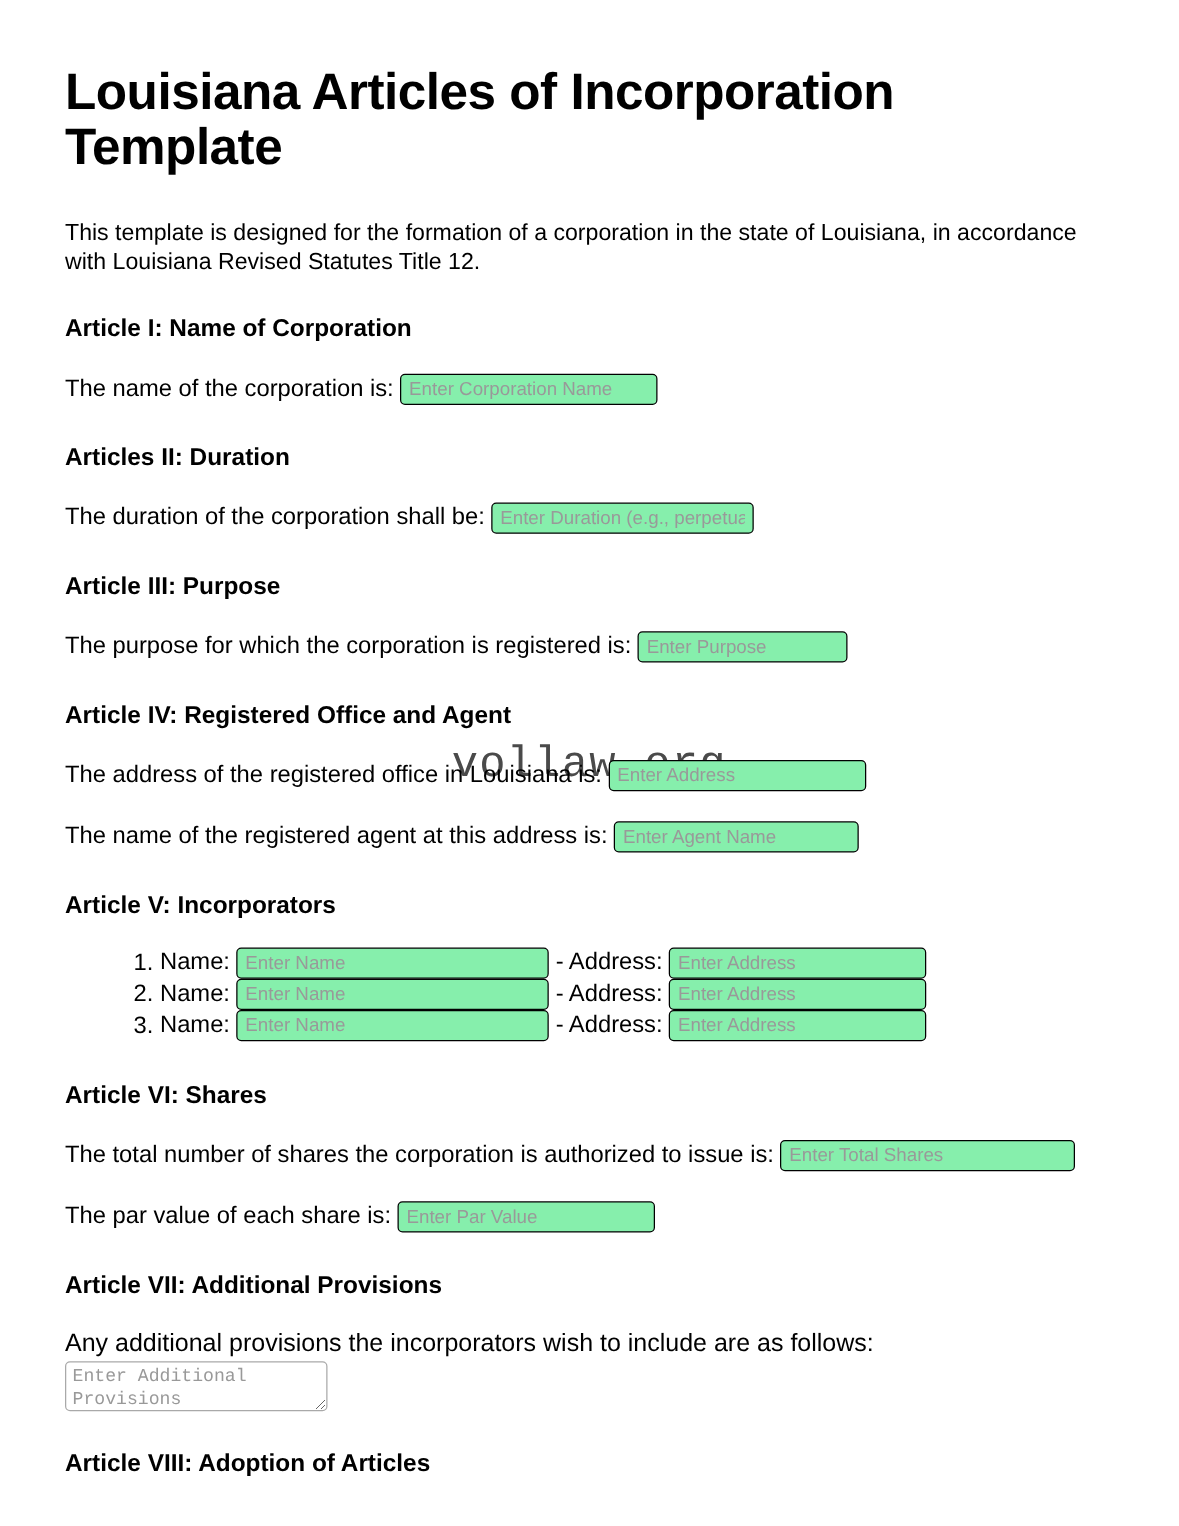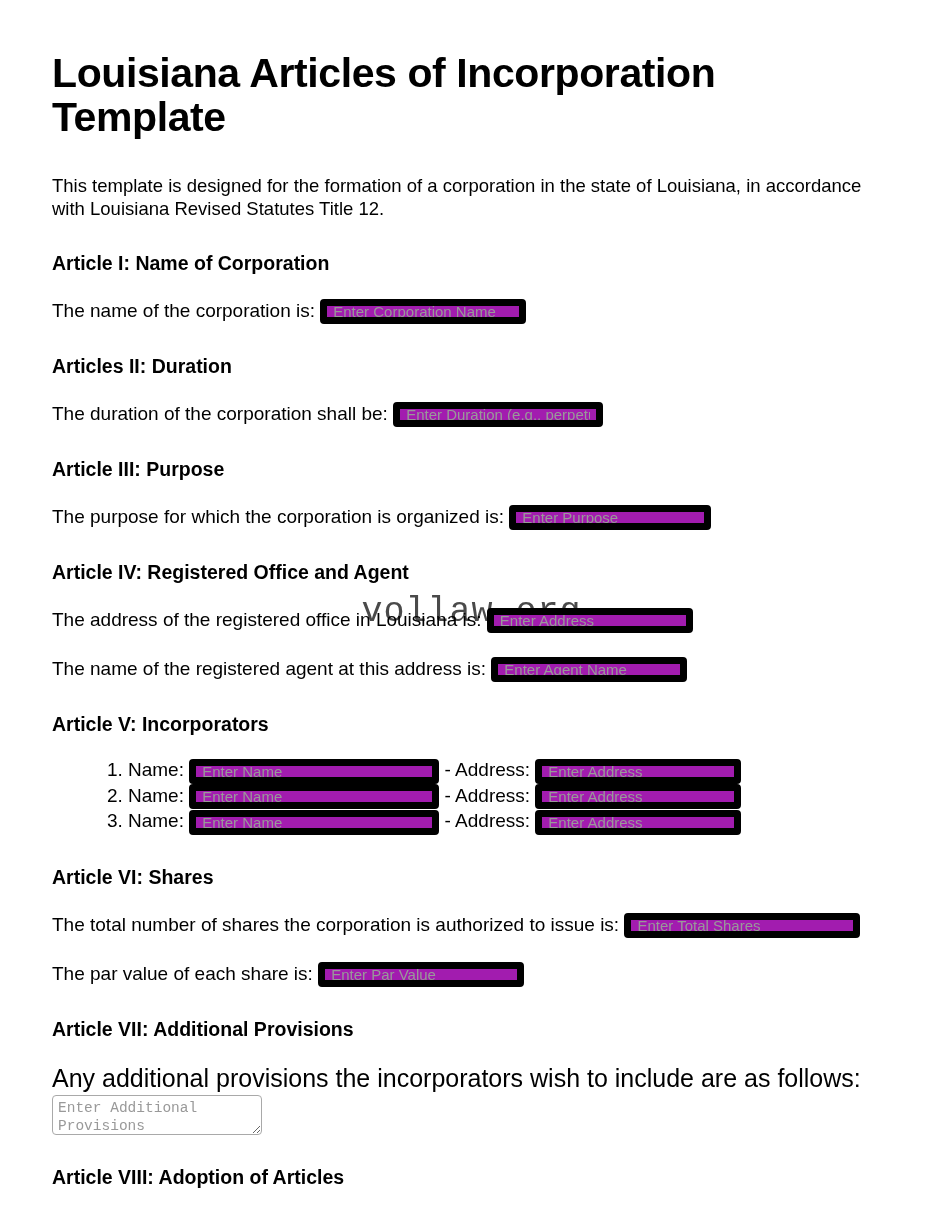--- a/index.html
+++ b/index.html
@@ -44,33 +44,33 @@
   p.field-line {
     font-size: 19px;
     margin: 24px 0 0 0;
     line-height: 1.1;
     white-space: nowrap;
   }
   input.txt {
     font-family: "Liberation Sans", sans-serif;
     font-size: 15px;
     color: #000;
-    border: 7px solid #000000;
+    border: 1px solid #000000;
     border-radius: 4px;
     padding: 3px 6px;
     box-sizing: border-box;
     height: 25px;
     vertical-align: middle;
-    background: #a21caf;
+    background: #86efac;
     outline: none;
   }
   input.txt::placeholder { color: #999999; opacity: 1; }
   .w-corp  { width: 206px; }
   .w-dur   { width: 210px; }
-  .w-purp  { width: 202px; }
+  .w-purp  { width: 168px; }
   .w-addr1 { width: 206px; }
   .w-agent { width: 196px; }
   .w-shares{ width: 236px; }
   .w-par   { width: 206px; }
 
   ol.incorp-list {
     margin: 22px 0 0 0;
     padding-left: 76px;
     list-style-type: decimal;
     font-size: 19px;
@@ -79,21 +79,21 @@
     margin: 0;
     padding: 0;
     line-height: 1.30;
     white-space: nowrap;
   }
   ol.incorp-list li .lbl { font-size: 19px; }
   input.inc-name { width: 250px; }
   input.inc-addr { width: 206px; }
 
   p.prov-line {
-    font-size: 25px;
+    font-size: 20px;
     margin: 24px 0 0 0;
     line-height: 1.1;
   }
   textarea.prov {
     display: block;
     font-family: "Liberation Mono", monospace;
     font-size: 14.5px;
     color: #000;
     border: 1px solid #a9a9a9;
     border-radius: 4px;
@@ -143,21 +143,21 @@
   </p>
 
   <h2 class="article-heading">Articles II: Duration</h2>
   <p class="field-line">
     <span>The duration of the corporation shall be:</span>
     <input class="txt w-dur" type="text" placeholder="Enter Duration (e.g., perpetual)" style="">
   </p>
 
   <h2 class="article-heading">Article III: Purpose</h2>
   <p class="field-line">
-    <span>The purpose for which the corporation is organized is:</span>
+    <span>The purpose for which the corporation is registered is:</span>
     <input class="txt w-purp" type="text" placeholder="Enter Purpose" style="">
   </p>
 
   <h2 class="article-heading">Article IV: Registered Office and Agent</h2>
   <p class="field-line">
     <span>The address of the registered office in Louisiana is:</span>
     <input class="txt w-addr1" type="text" placeholder="Enter Address" style="">
   </p>
   <p class="field-line">
     <span>The name of the registered agent at this address is:</span>

